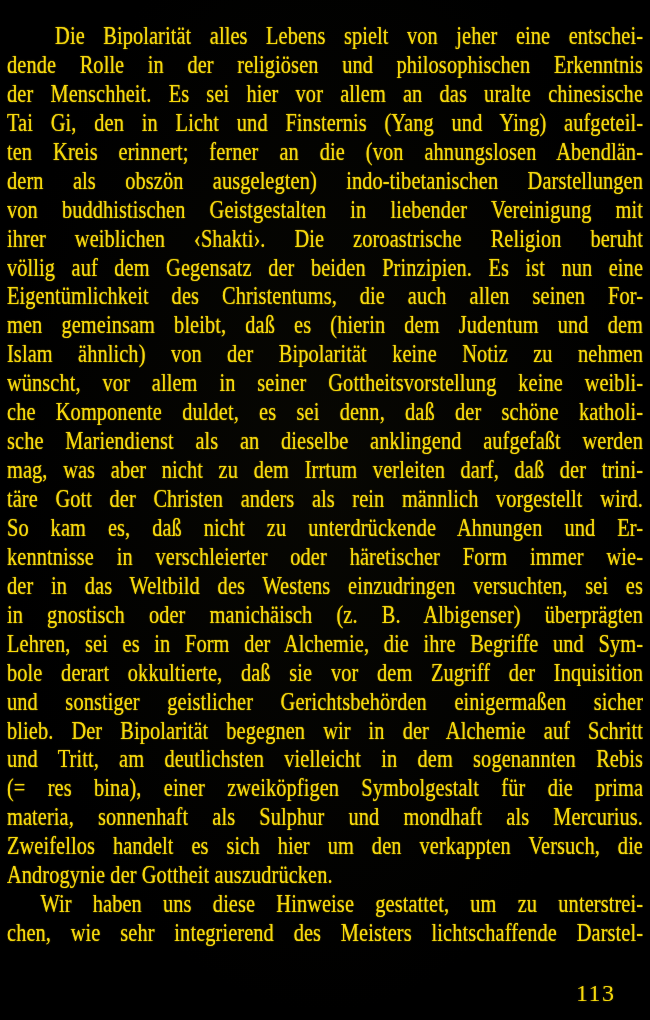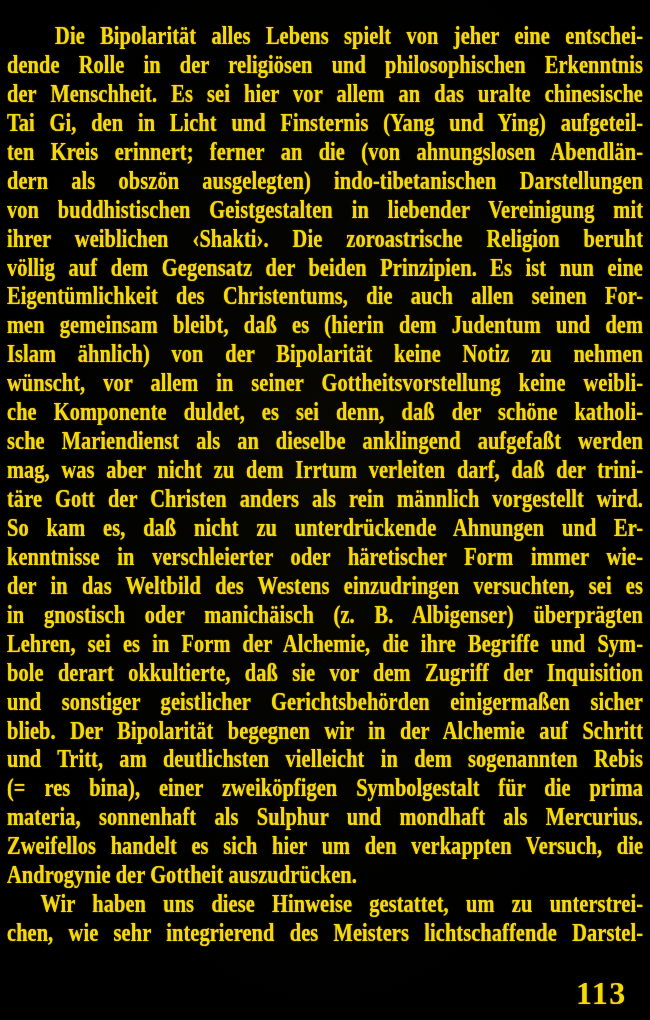--- a/index.html
+++ b/index.html
@@ -13,21 +13,20 @@
     overflow: hidden;
     position: relative;
     font-family: "Liberation Serif", "DejaVu Serif", serif;
   }
   .book-page {
     position: absolute;
     inset: 0;
     background:
       radial-gradient(ellipse at 50% 45%, rgba(30,28,10,0.25) 0%, rgba(0,0,0,0) 70%),
       #000000;
-    font-weight: bold;
   }
   .text-block {
     position: absolute;
     left: 7px;
     top: 22px;
     width: 780px;
     transform: scaleX(0.8154);
     transform-origin: left top;
   }
   .line {
@@ -45,21 +44,21 @@
   .line.indent-1 { text-indent: 59px; }
   .line.indent-2 { text-indent: 41px; }
   .line.para-end {
     text-align: left;
     text-align-last: left;
   }
   .page-number {
     position: absolute;
     left: 576px;
     top: 980px;
-    font-size: 32px;
+    font-size: 24px;
     line-height: 26px;
     color: #f6d90c;
     letter-spacing: 1.5px;
     text-shadow: 0 0 2px rgba(214, 170, 0, 0.45);
   }
 </style>
 </head>
 <body>
 
 <div class="book-page">

